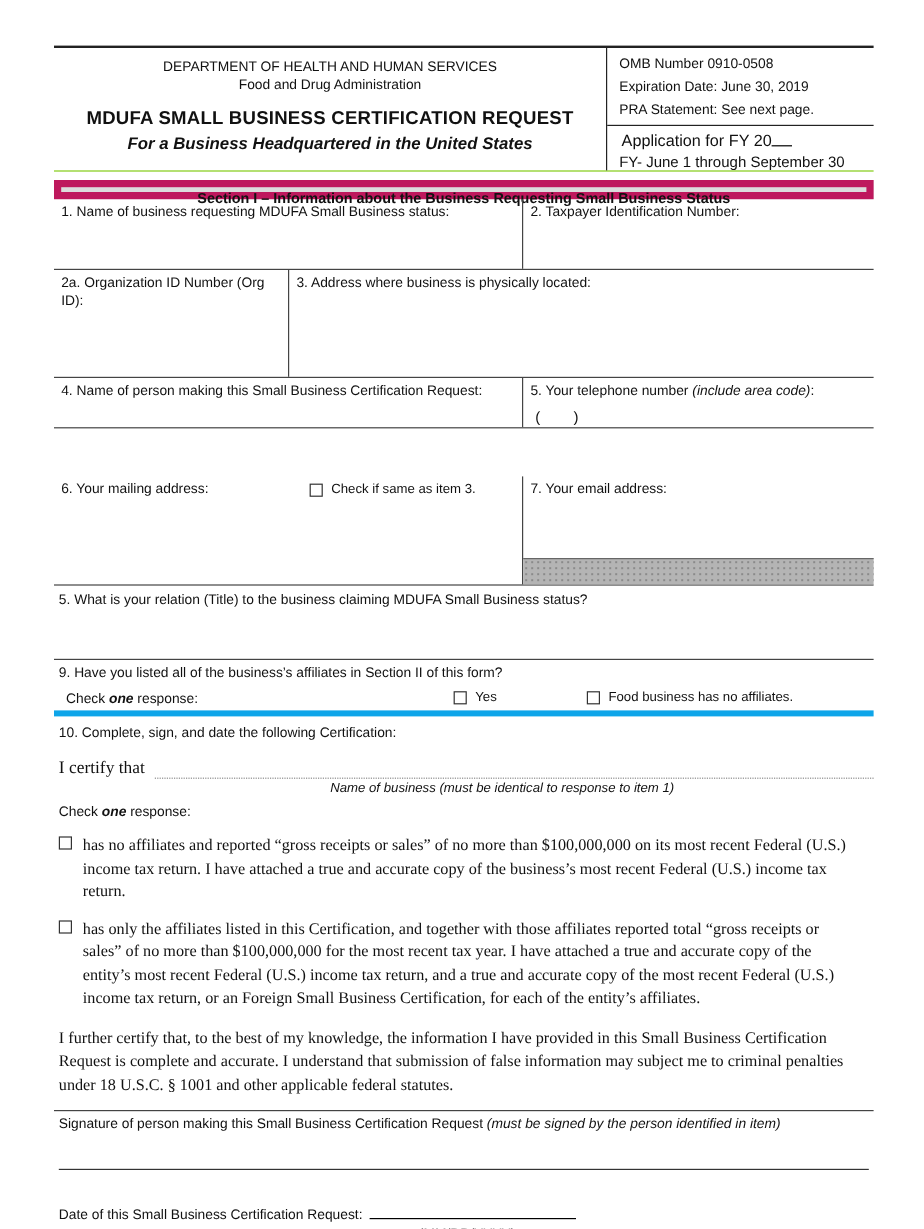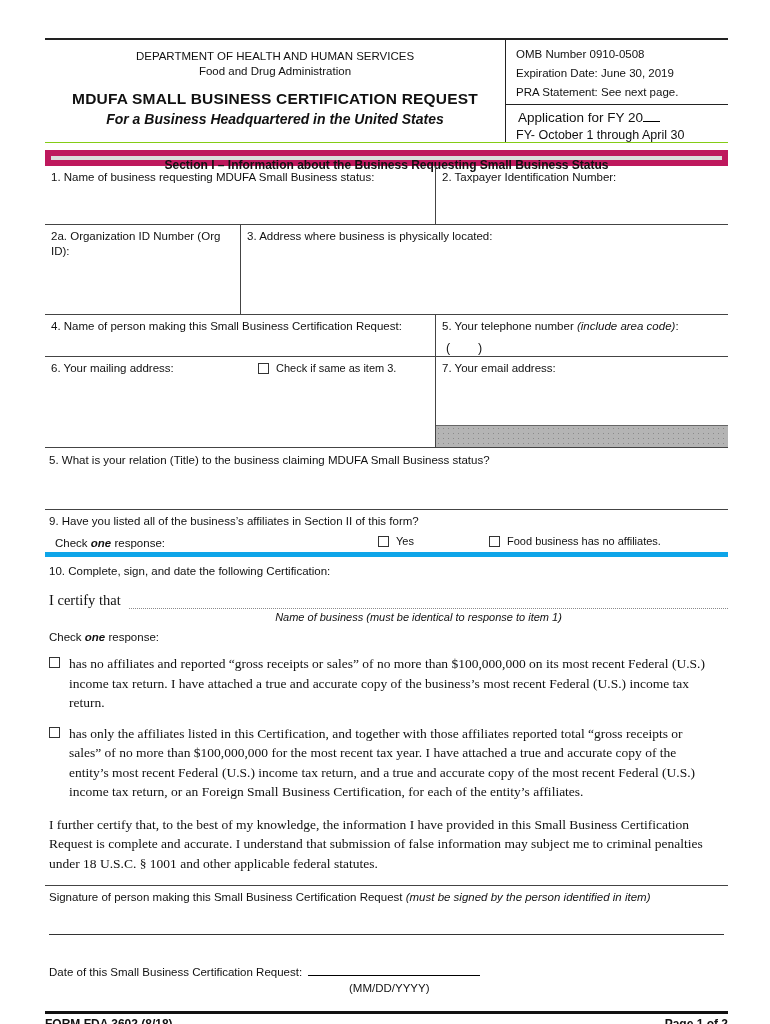--- a/index.html
+++ b/index.html
@@ -30,21 +30,21 @@
     font-size:12px; font-weight:bold; text-align:center; line-height:18px;
   }
 
   
   .row { display:flex; border-bottom:1px solid #444; position:relative; }
   .cell { padding:4px 6px; font-size:11.5px; line-height:15px; position:relative; }
   .cell.rightcell { border-left:1px solid #444; flex:1; }
   .r1 { height:59px; }  .r1 .leftcell { width:390px; }
   .r2 { height:90px; }  .r2 .leftcell { width:195px; }
   .r3 { height:42px; }  .r3 .leftcell { width:390px; }
-  .r4 { height:91px; }  .r4 .leftcell { width:390px; }
+  .r4 { height:91px;margin-top:40px; }  .r4 .leftcell { width:390px; }
   .phone-paren { font-size:12.5px; margin-top:7px; margin-left:4px; white-space:pre; }
   .mail-row { display:flex; align-items:flex-start; }
   .mail-label { width:207px; }
   .cb { display:inline-block; width:11px; height:11px; border:1.2px solid #333; background:#fff; flex:none; }
   .cb-inline { display:flex; align-items:center; gap:7px; font-size:11px; }
   .gray-strip {
     position:absolute; left:0; right:0; bottom:0; height:22px;
     background-color:#b4b4b4; border-top:1px solid #666;
     background-image:radial-gradient(#8a8a8a 0.8px, rgba(0,0,0,0) 0.8px);
     background-size:5px 5px;
@@ -95,21 +95,21 @@
         <div class="form-subtitle">For a Business Headquartered in the United States</div>
       </div>
       <div class="header-right">
         <div class="omb-block">
           <div>OMB Number 0910-0508</div>
           <div>Expiration Date: June 30, 2019</div>
           <div>PRA Statement: See next page.</div>
         </div>
         <div class="fy-block">
           <div class="fy-line1"><span>Application for FY 20</span><span class="fy-blank"></span></div>
-          <div class="fy-line2">FY- October 1 through April 30</div>
+          <div class="fy-line2">FY- June 1 through September 30</div>
         </div>
       </div>
     </div>
 
     <div class="section-bar">Section I – Information about the Business Requesting Small Business Status</div>
 
     <div class="row r1">
       <div class="cell leftcell">
         <span>1. Name of business requesting MDUFA Small Business status:</span>
       </div>

